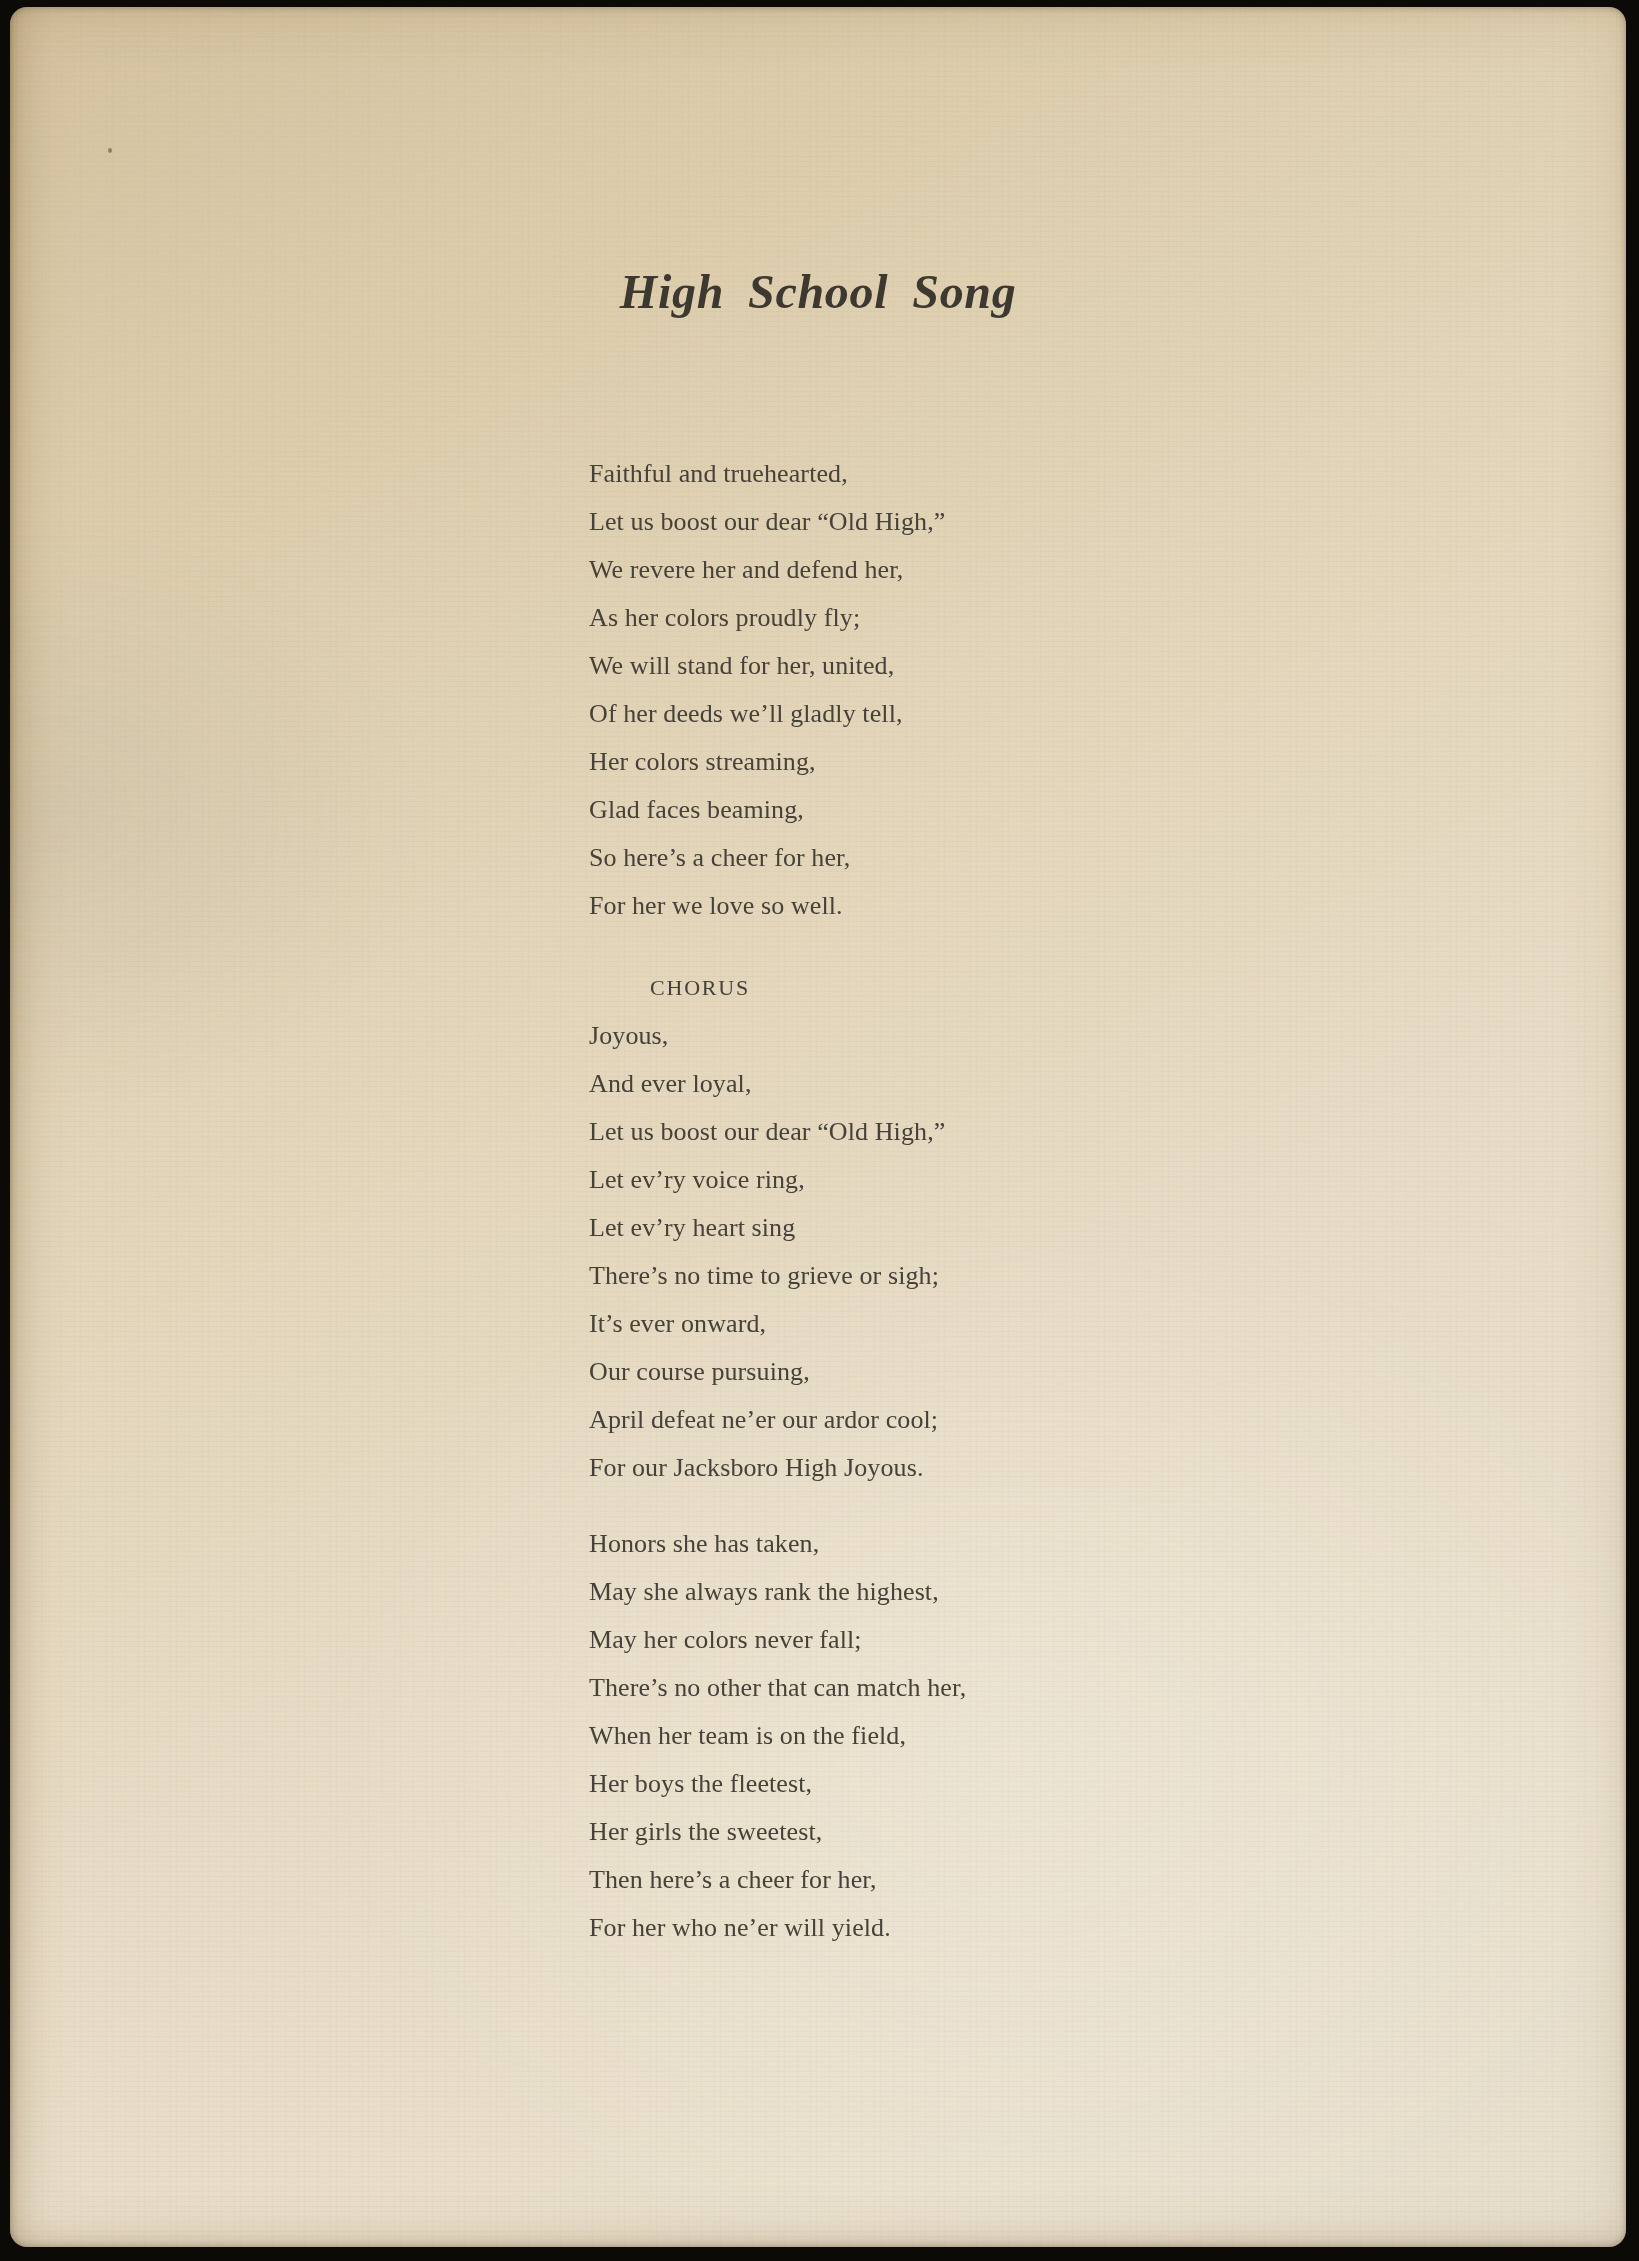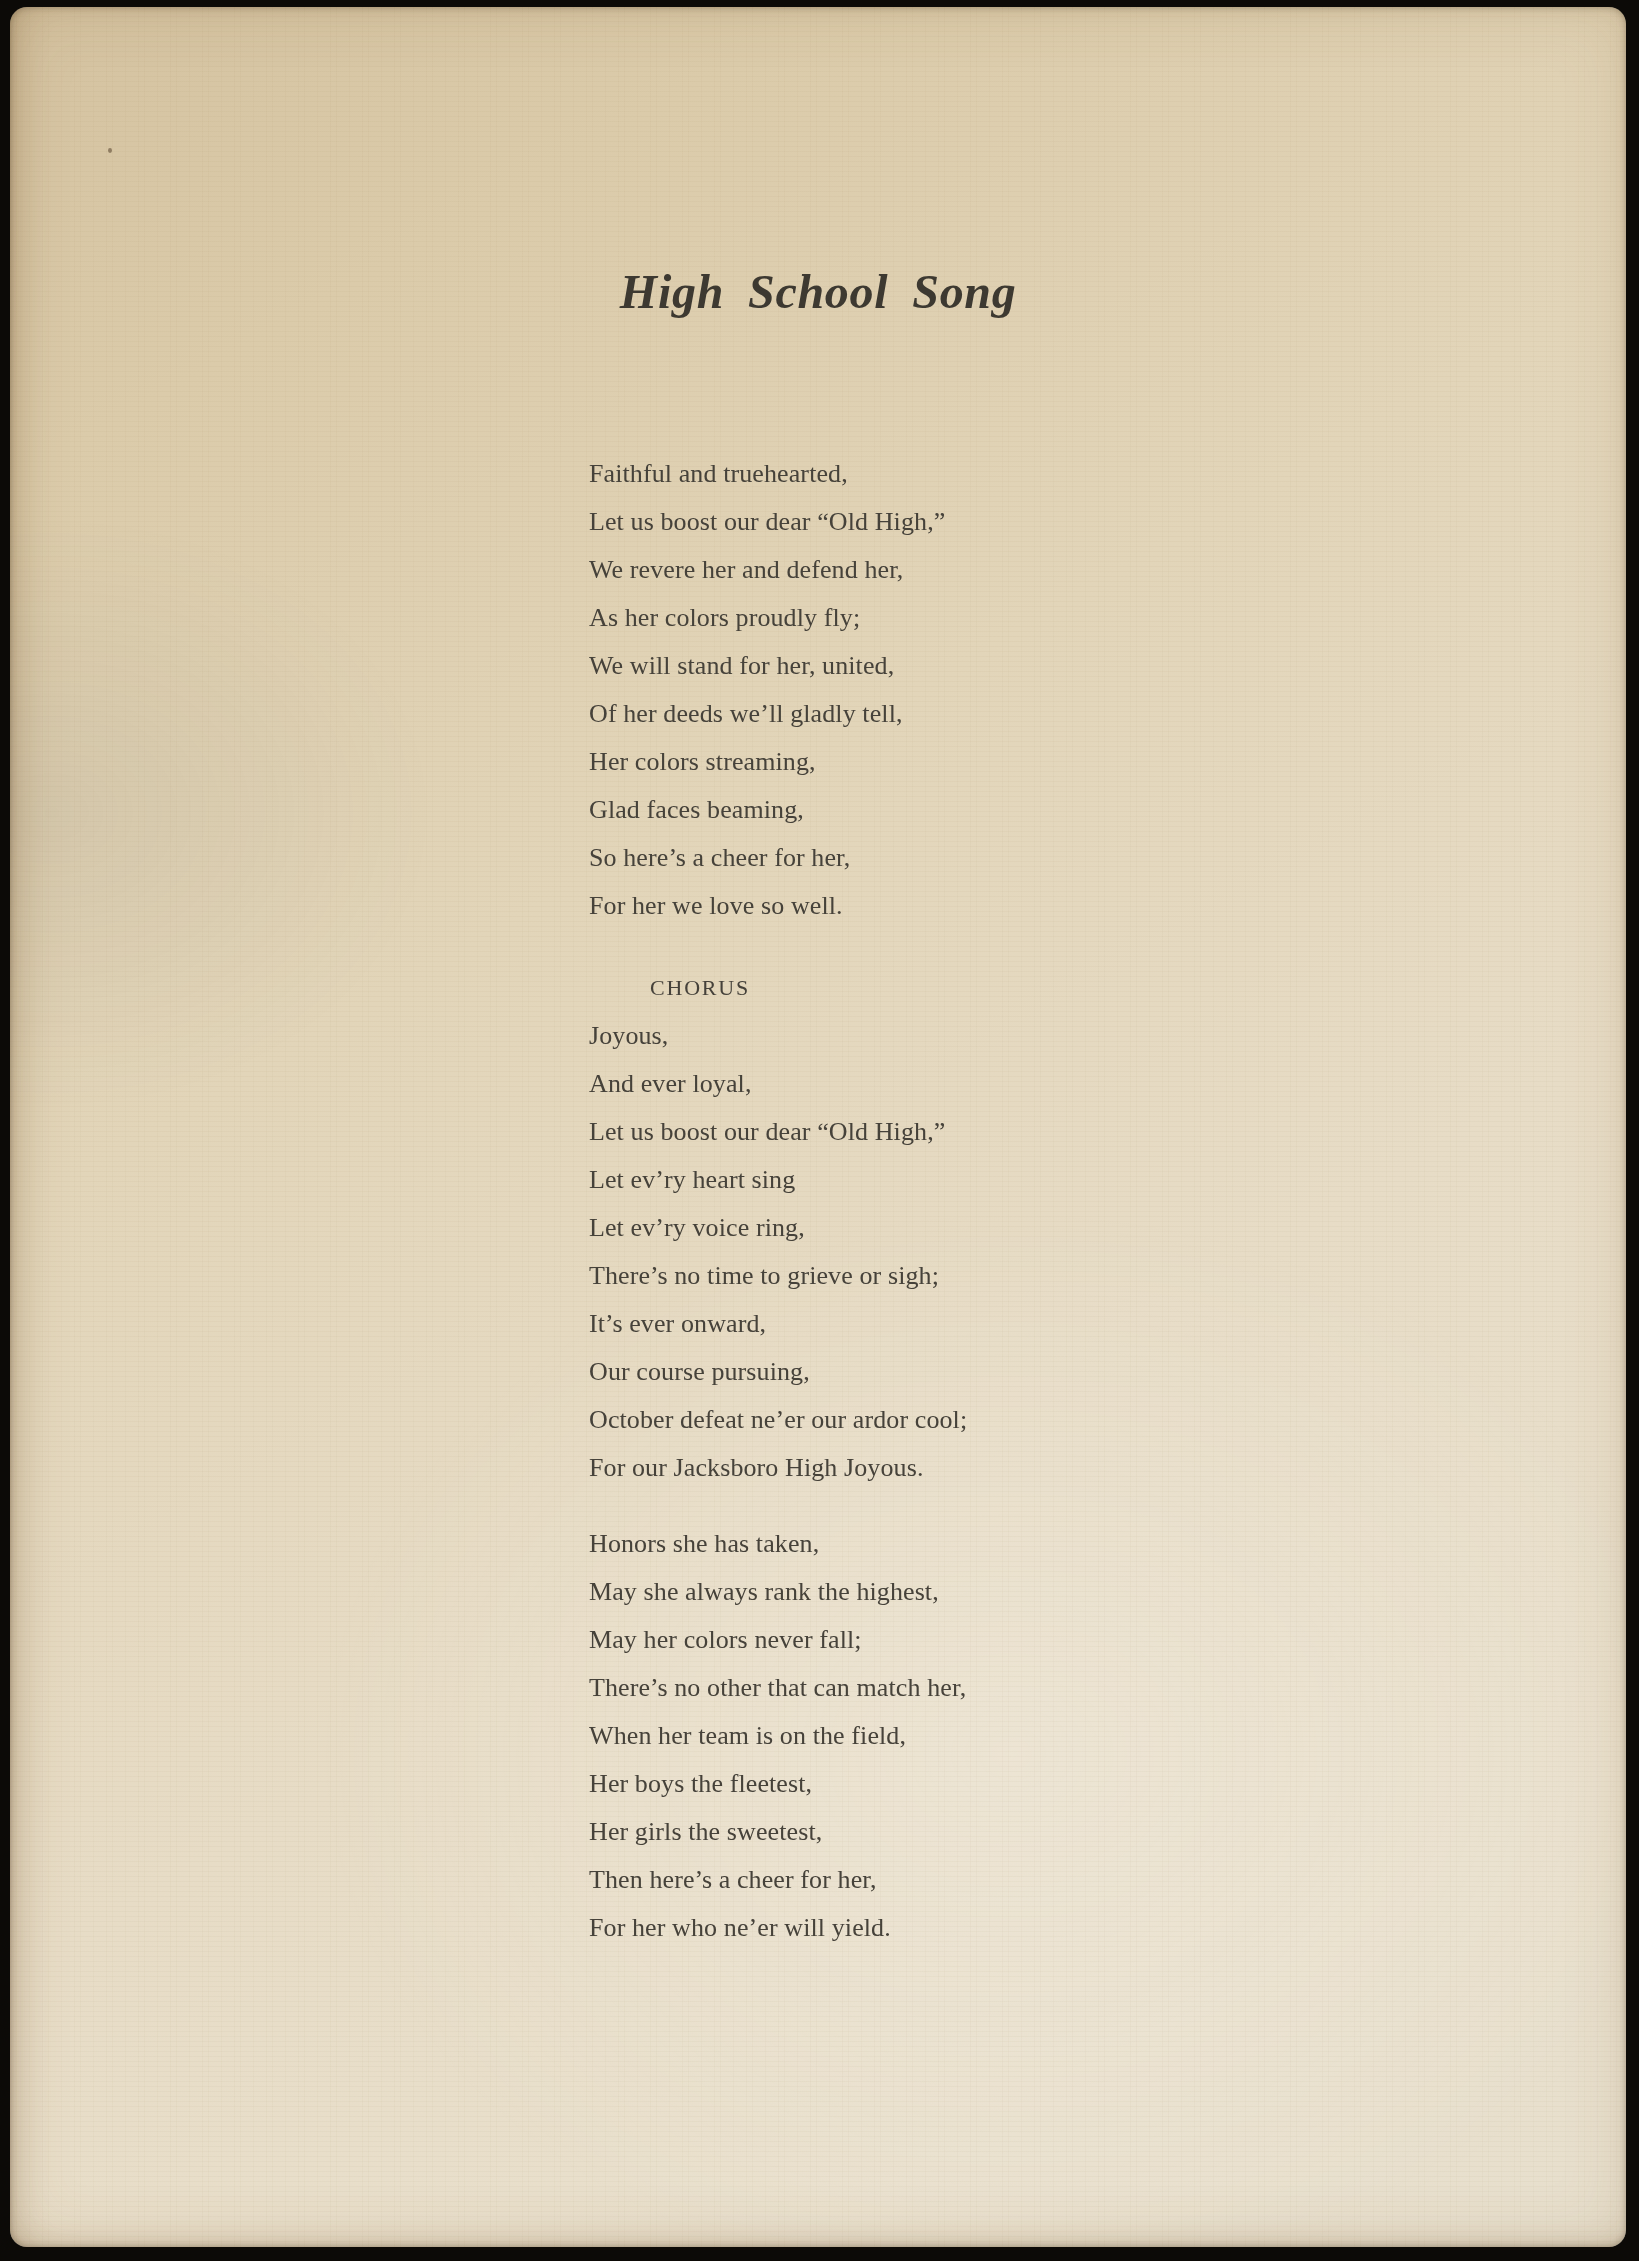--- a/index.html
+++ b/index.html
@@ -113,26 +113,26 @@
         <div class="line">So here’s a cheer for her,</div>
         <div class="line">For her we love so well.</div>
       </div>
 
       <div class="chorus-heading">CHORUS</div>
 
       <div class="stanza">
         <div class="line">Joyous,</div>
         <div class="line">And ever loyal,</div>
         <div class="line">Let us boost our dear “Old High,”</div>
+        <div class="line">Let ev’ry voice ring,</div>
         <div class="line">Let ev’ry heart sing</div>
-        <div class="line">Let ev’ry voice ring,</div>
         <div class="line">There’s no time to grieve or sigh;</div>
         <div class="line">It’s ever onward,</div>
         <div class="line">Our course pursuing,</div>
-        <div class="line">October defeat ne’er our ardor cool;</div>
+        <div class="line">April defeat ne’er our ardor cool;</div>
         <div class="line">For our Jacksboro High Joyous.</div>
       </div>
 
       <div class="stanza stanza-verse2">
         <div class="line">Honors she has taken,</div>
         <div class="line">May she always rank the highest,</div>
         <div class="line">May her colors never fall;</div>
         <div class="line">There’s no other that can match her,</div>
         <div class="line">When her team is on the field,</div>
         <div class="line">Her boys the fleetest,</div>

